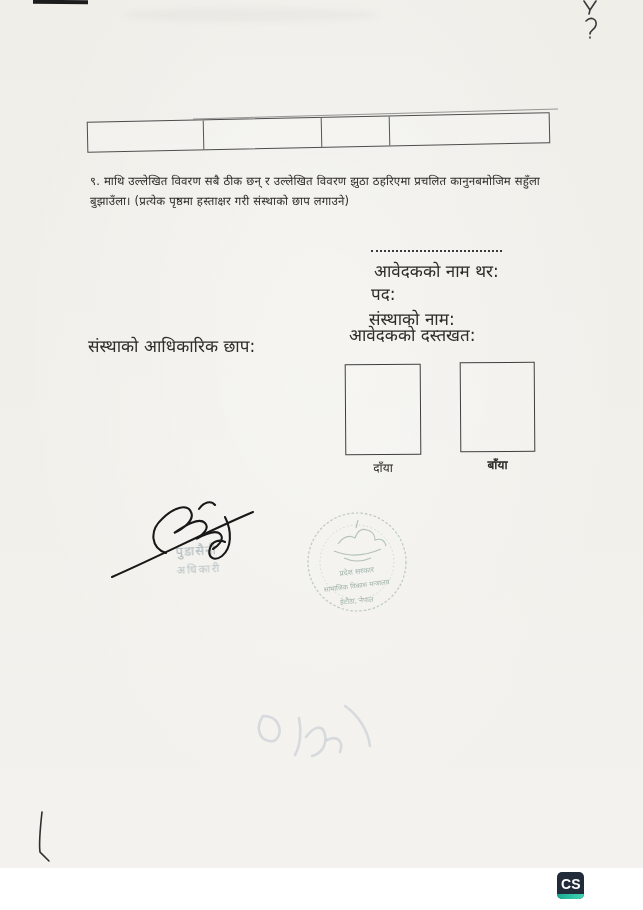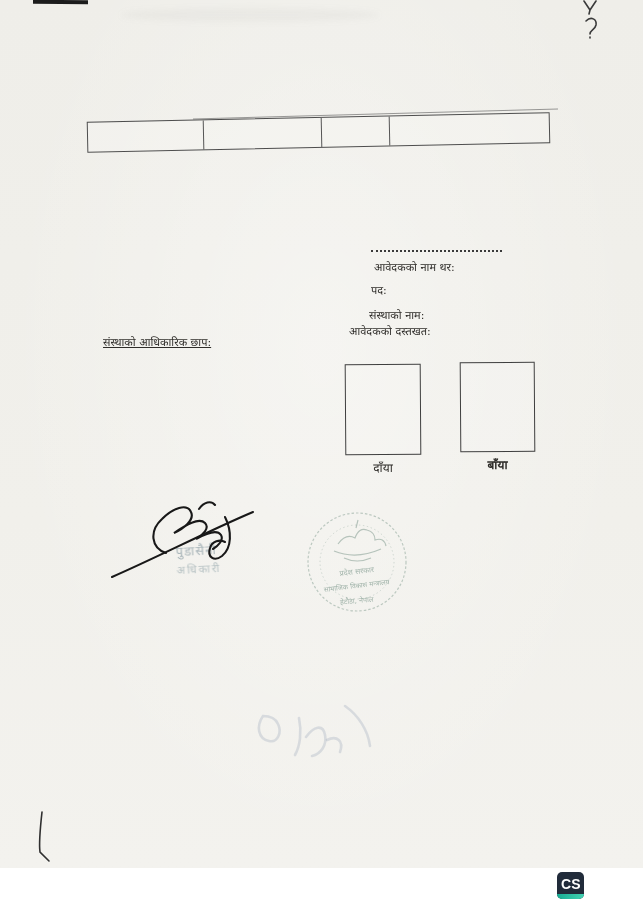--- a/index.html
+++ b/index.html
@@ -35,26 +35,26 @@
   
   .declaration{
     position:absolute;left:90px;top:171px;width:452px;
     color:#2e2c29;font-size:11.5px;line-height:20px;letter-spacing:.2px;
   }
   
   .dotted-line{
     position:absolute;left:371px;top:250px;width:131px;height:0;
     border-top:2px dotted #3a3a3a;
   }
-  .form-label{position:absolute;color:#2e2c29;font-size:11px;white-space:nowrap;}
+  .form-label{position:absolute;color:#2e2c29;font-size:17px;white-space:nowrap;}
   #lbl-name{left:374px;top:259px;}
   #lbl-post{left:371px;top:282px;}
   #lbl-org{left:369px;top:307px;}
   #lbl-sig{left:349px;top:323px;}
-  #lbl-stamp{left:103px;top:334px;text-decoration:underline;}
+  #lbl-stamp{left:88px;top:334px;}
   
   .thumb-box{position:absolute;border:1.5px solid #3f3f3f;background:rgba(255,255,255,.12);box-sizing:border-box;}
   #box-right{left:345px;top:364px;width:76px;height:91px;transform:rotate(-.4deg);}
   #box-left{left:460px;top:362px;width:75px;height:90px;transform:rotate(-.4deg);}
   .thumb-label{position:absolute;color:#2e2c29;font-size:12px;text-align:center;}
   #lbl-right{left:345px;top:459px;width:76px;}
   #lbl-left{left:460px;top:456px;width:75px;font-weight:bold;}
   
   .name-stamp{
     position:absolute;left:176px;top:541px;transform:rotate(-3deg);
@@ -83,20 +83,24 @@
   <div class="smudge" style="left:120px;top:8px;width:260px;height:14px;"></div>
   <div class="edge-strip"></div>
 
   <div class="row-table">
     <div class="cell c0"></div>
     <div class="cell c1"></div>
     <div class="cell c2"></div>
     <div class="cell c3"></div>
   </div>
 
+  <div class="declaration">
+    <div>९. माथि उल्लेखित विवरण सबै ठीक छन् र उल्लेखित विवरण झुठा ठहरिएमा प्रचलित कानुनबमोजिम सहुँला</div>
+    <div>बुझाउँला।  (प्रत्येक पृष्ठमा हस्ताक्षर गरी संस्थाको छाप लगाउने)</div>
+  </div>
 
   <div class="dotted-line"></div>
   <div class="form-label" id="lbl-name">आवेदकको नाम थर:</div>
   <div class="form-label" id="lbl-post">पद:</div>
   <div class="form-label" id="lbl-org">संस्थाको नाम:</div>
   <div class="form-label" id="lbl-sig">आवेदकको दस्तखत:</div>
 
   <div class="form-label" id="lbl-stamp">संस्थाको आधिकारिक छाप:</div>
 
   <div class="thumb-box" id="box-right"></div>

